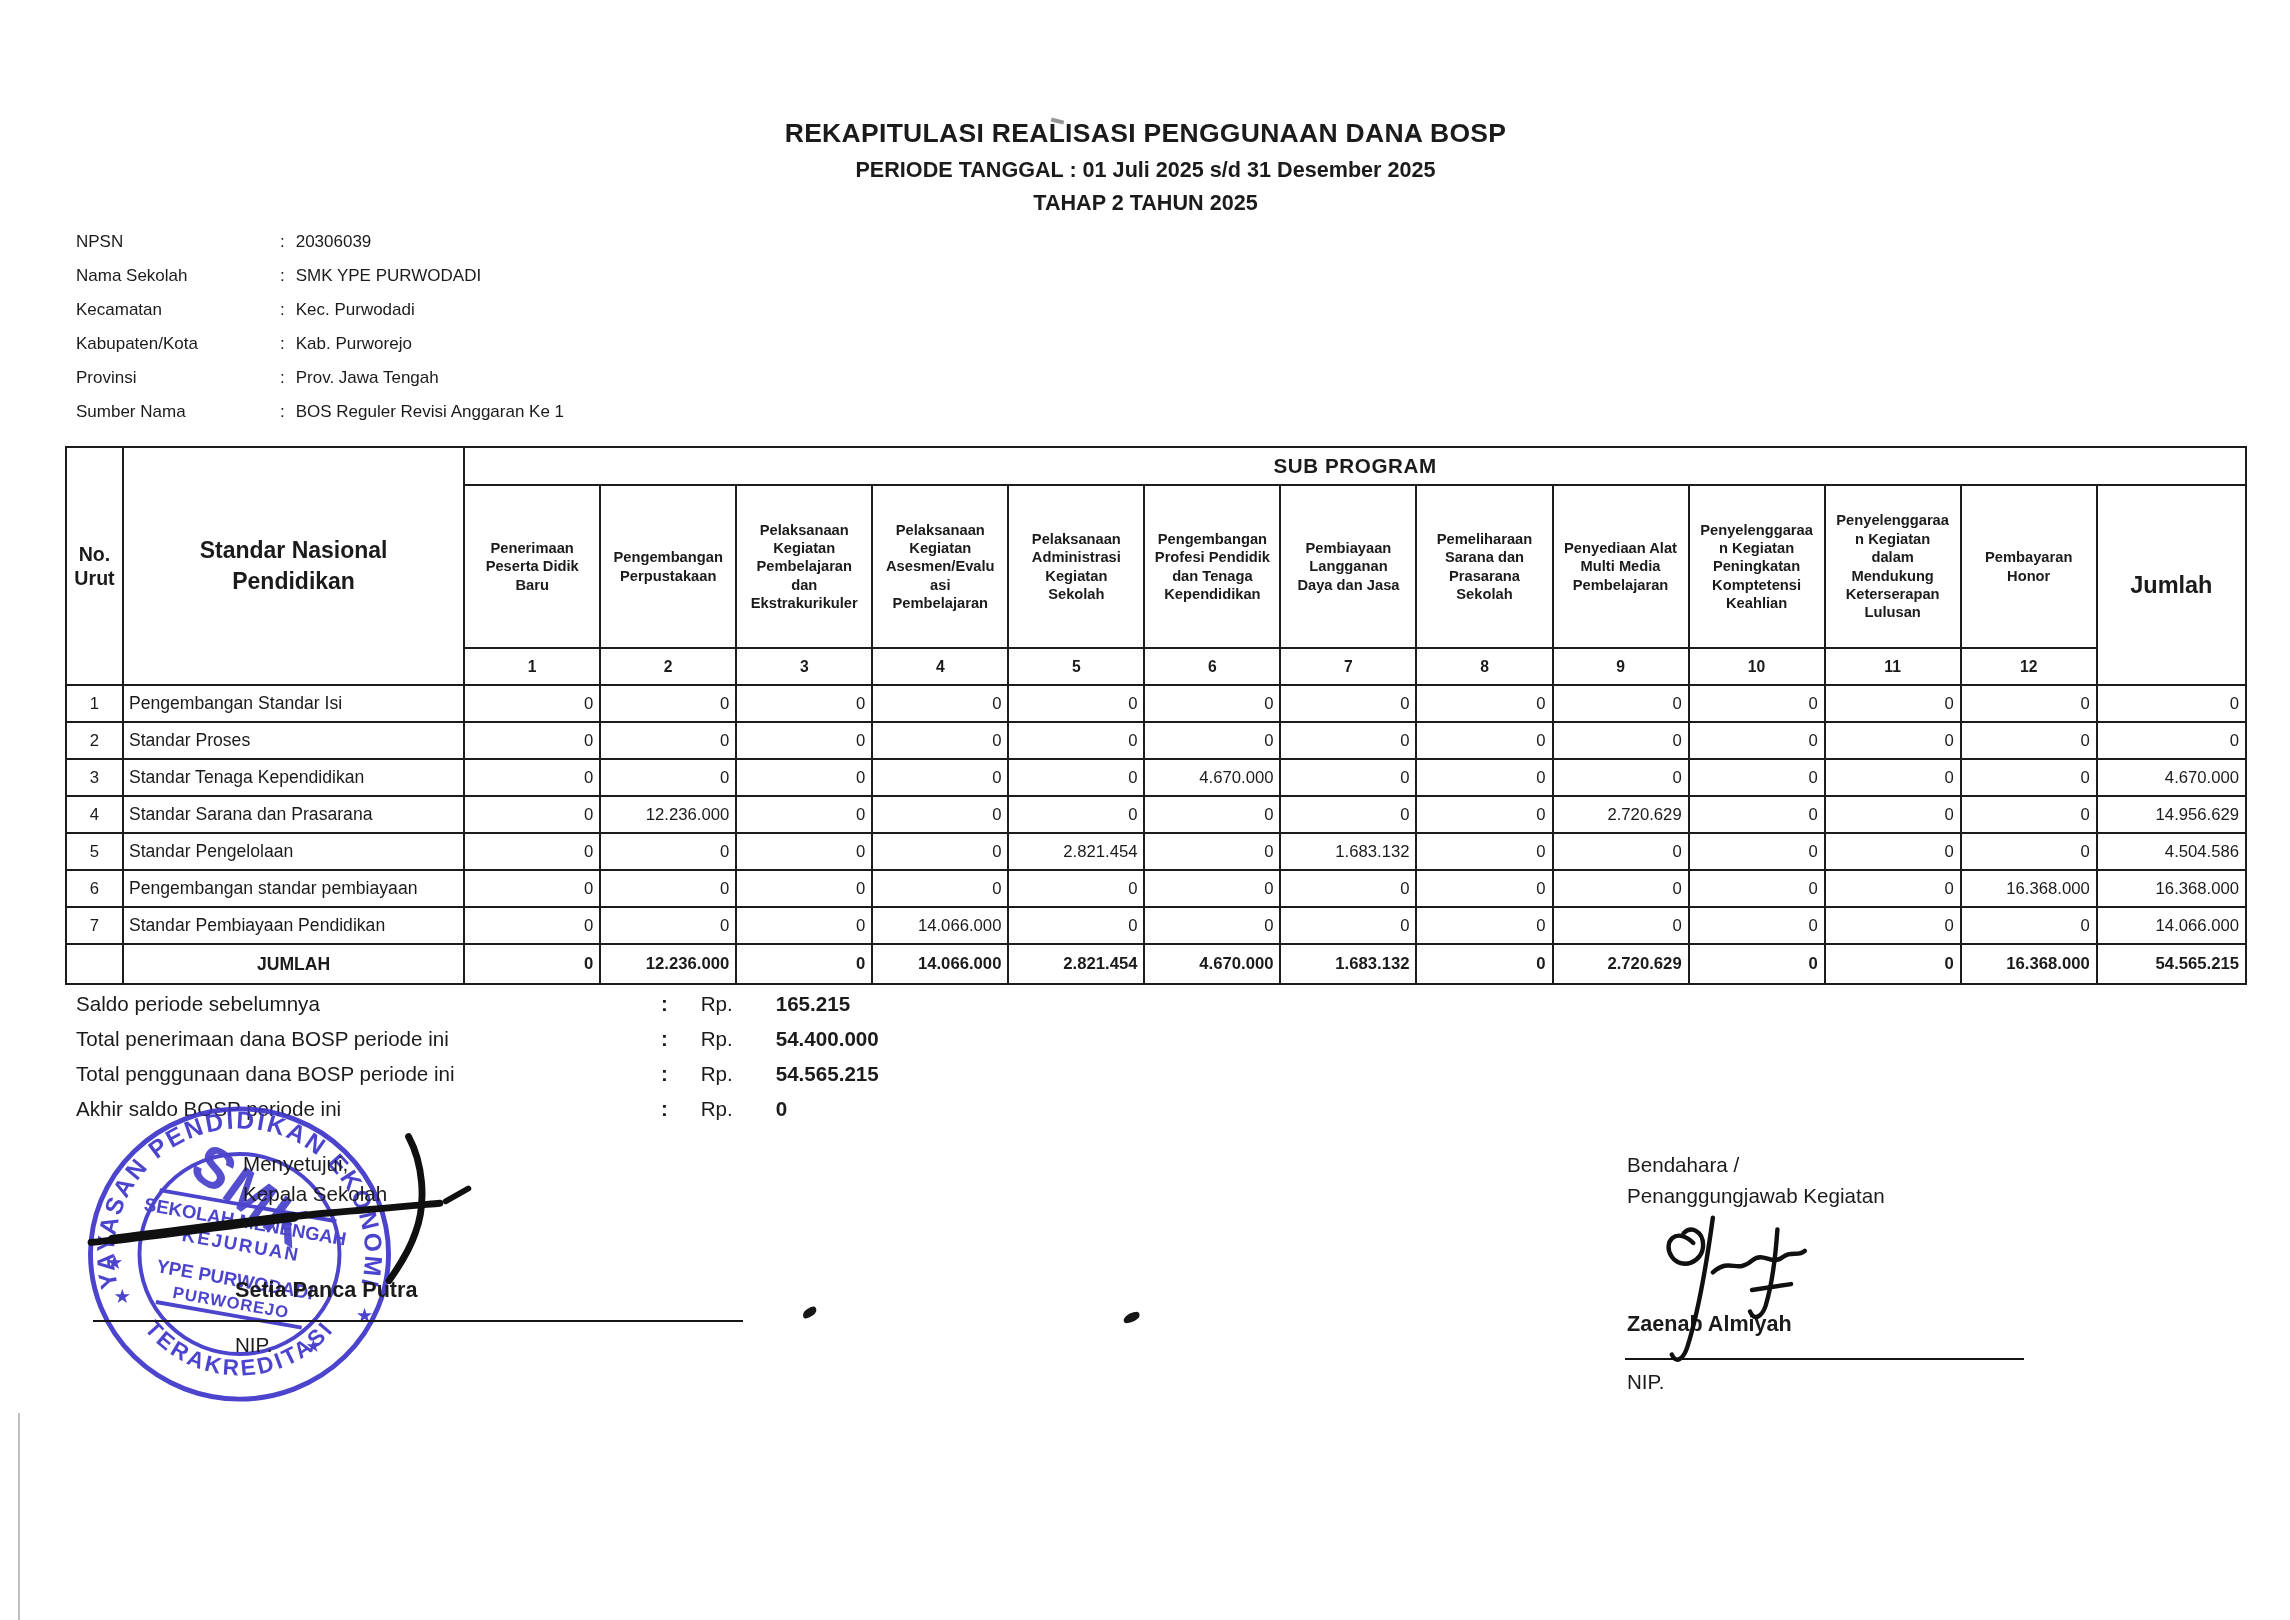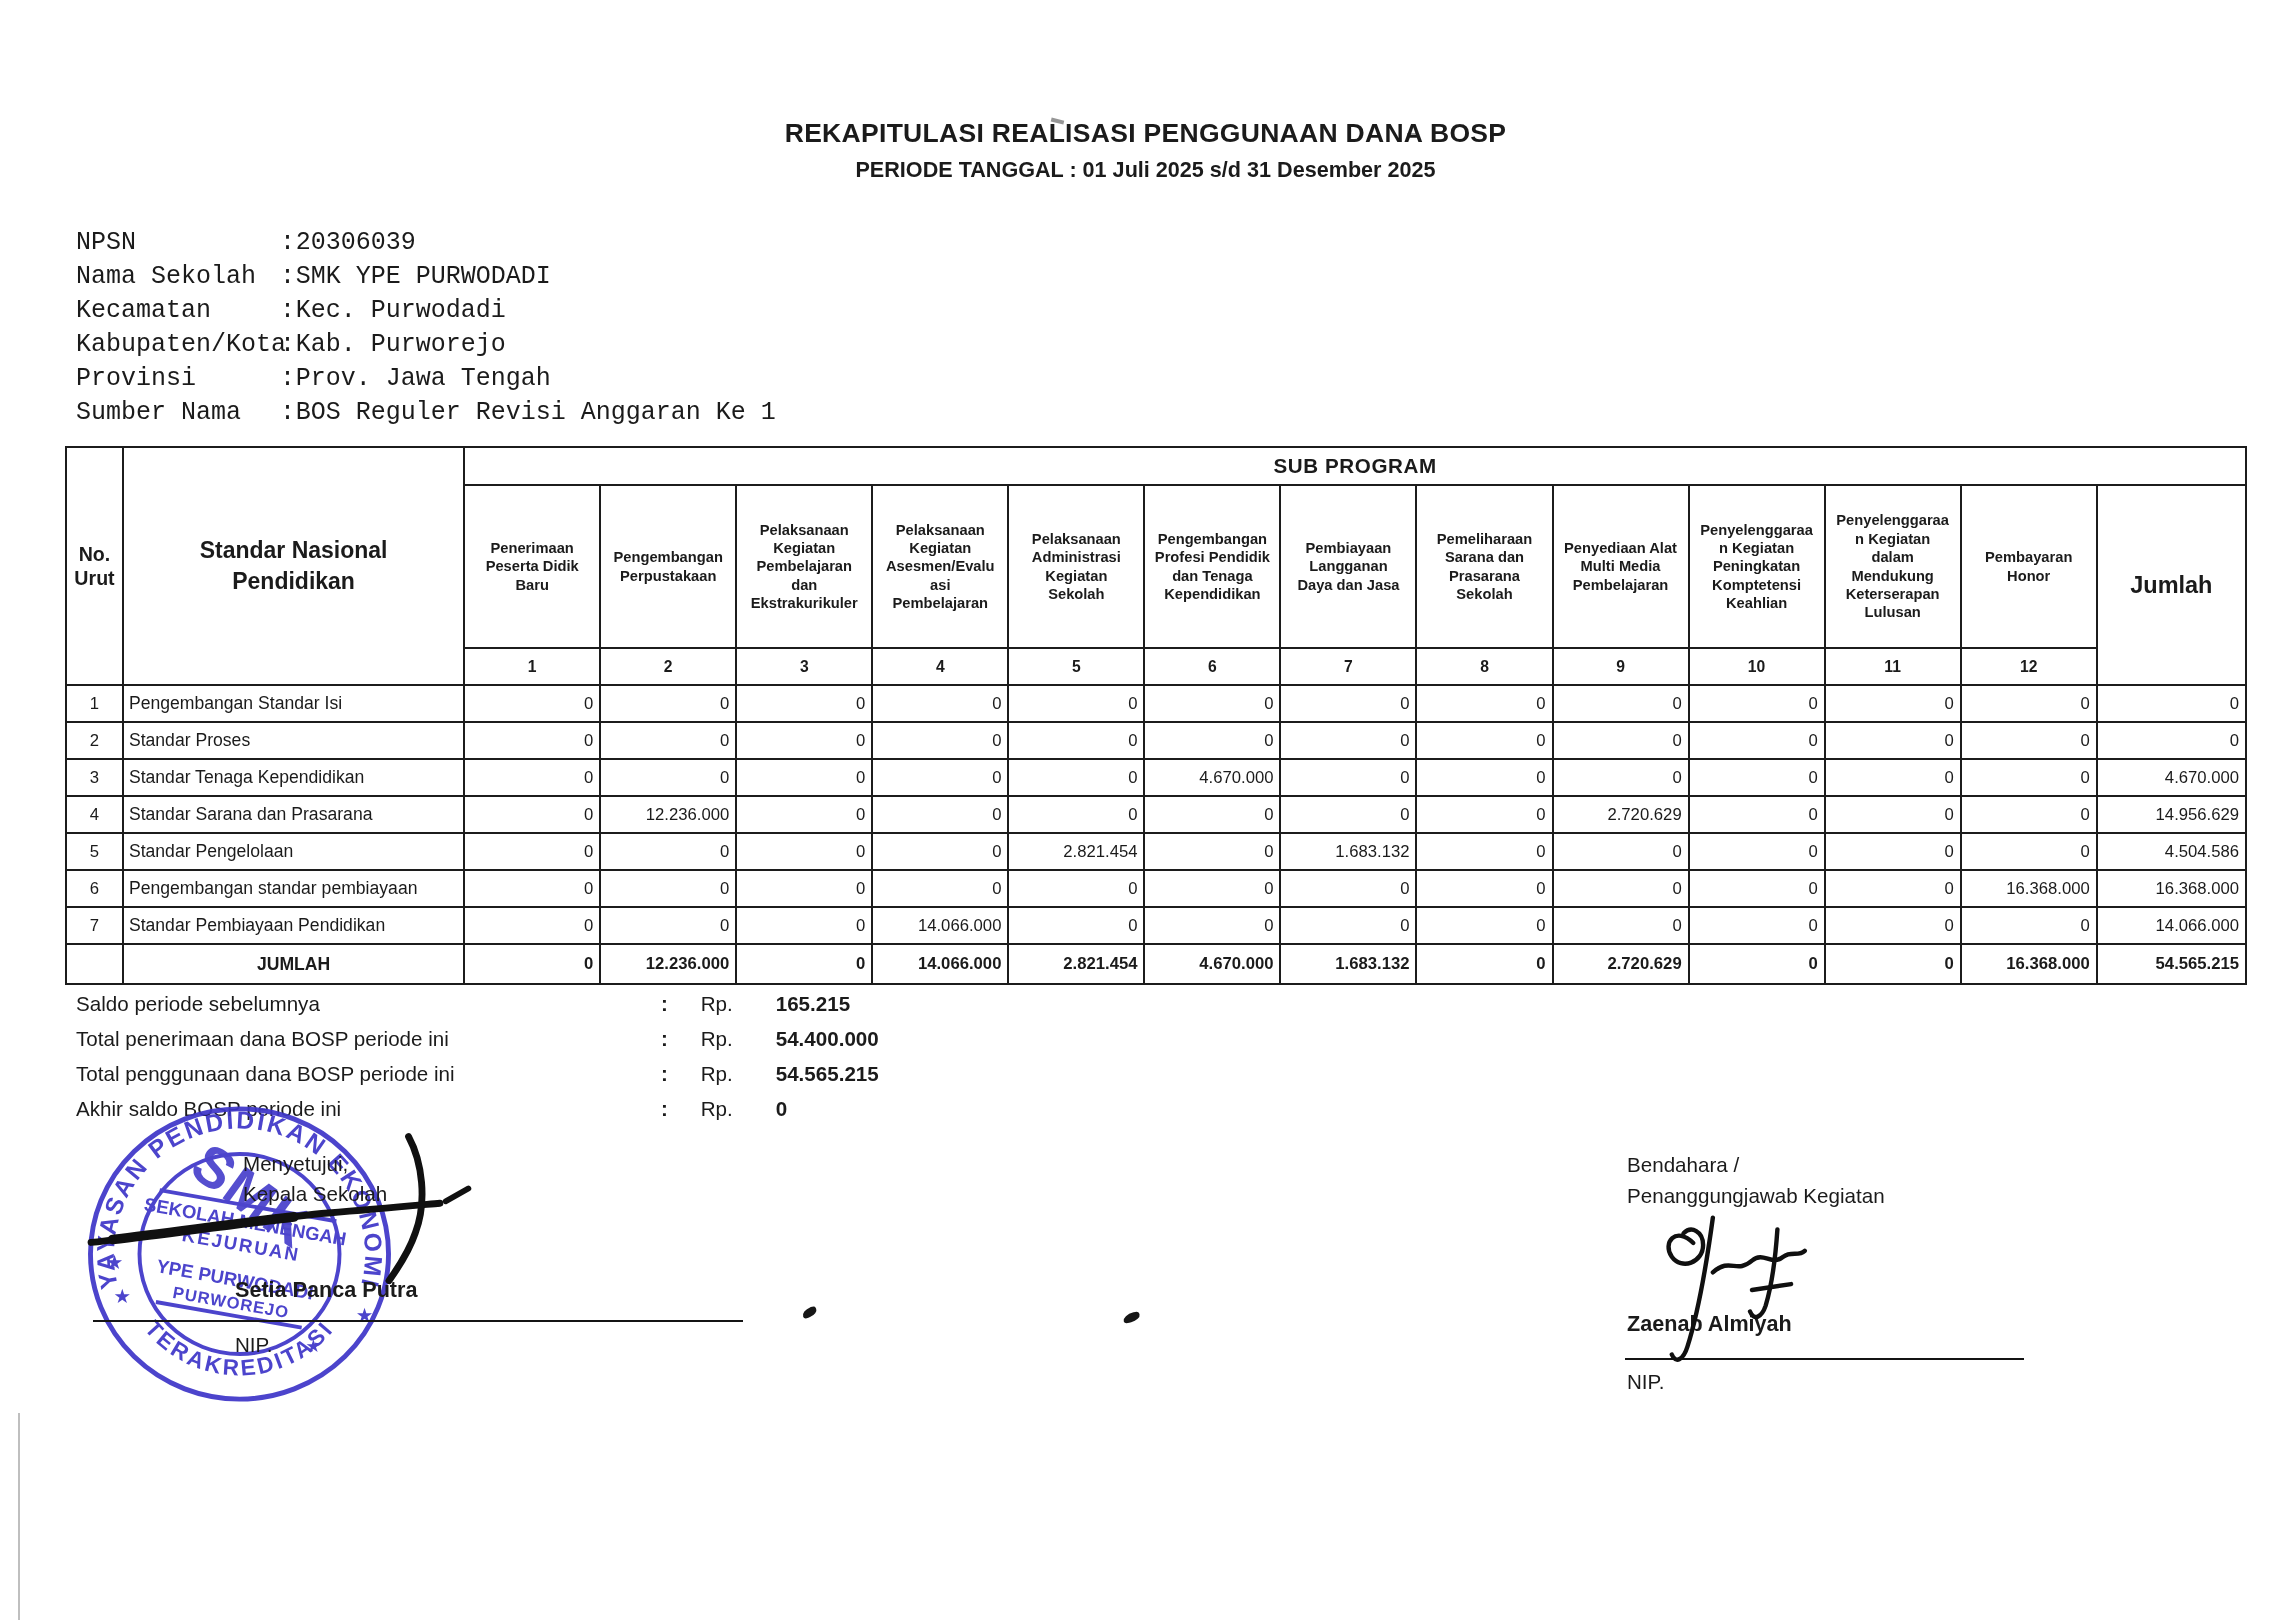--- a/index.html
+++ b/index.html
@@ -10,21 +10,21 @@
     font-family:"Liberation Sans",sans-serif;
     color:#1b1b1b;
     overflow:hidden;
   }
   
   .titles{position:absolute;top:118px;left:0;width:100%;text-align:center;font-weight:bold;}
   .t1{font-size:26.5px;margin:0 0 7.8px 0;letter-spacing:0.3px;}
   .t2{font-size:21.6px;margin:0 0 6.9px 0;}
   .t3{font-size:21.6px;margin:0;}
   
-  .meta{position:absolute;left:76px;top:225px;font-size:25px;font-family:Liberation Mono, monospace;}
+  .meta{position:absolute;left:76px;top:225px;font-size:17px;}
   .meta-row{display:flex;height:34px;align-items:center;}
   .meta-label{width:204px;}
   .meta-colon{width:15.7px;}
   
   table.rekap{
     position:absolute;left:65px;top:446px;width:2182px;
     border-collapse:collapse;table-layout:fixed;
     border:2.9px solid #1a1a1a;
   }
   table.rekap th,table.rekap td{border:2px solid #1c1c1c;overflow:hidden;}
@@ -68,20 +68,21 @@
   .speck.s4{left:1407px;top:133px;width:8.8px;height:3.9px;opacity:.4;}
 </style>
 </head>
 <body>
 
 <div class="page">
 
   <div class="titles">
     <div class="t1">REKAPITULASI REALISASI PENGGUNAAN DANA BOSP</div>
     <div class="t2">PERIODE TANGGAL : 01 Juli 2025 s/d 31 Desember 2025</div>
+    <div class="t3">TAHAP 2 TAHUN 2025</div>
   </div>
 
   <div class="meta">
       <div class="meta-row">
         <span class="meta-label">NPSN</span>
         <span class="meta-colon">:</span>
         <span>20306039</span>
       </div>
       <div class="meta-row">
         <span class="meta-label">Nama Sekolah</span>

